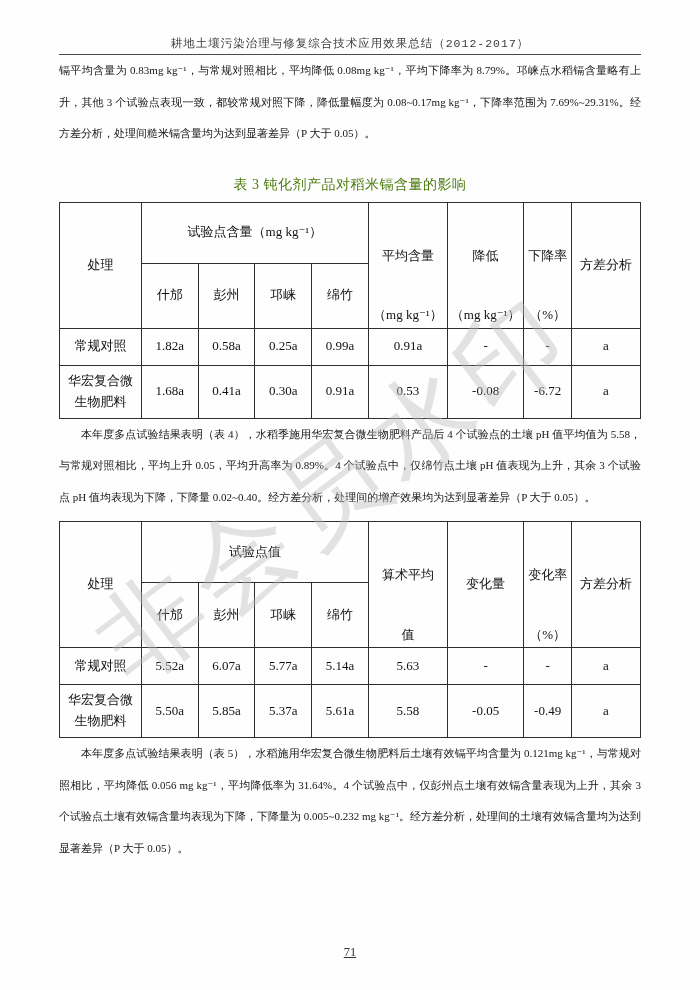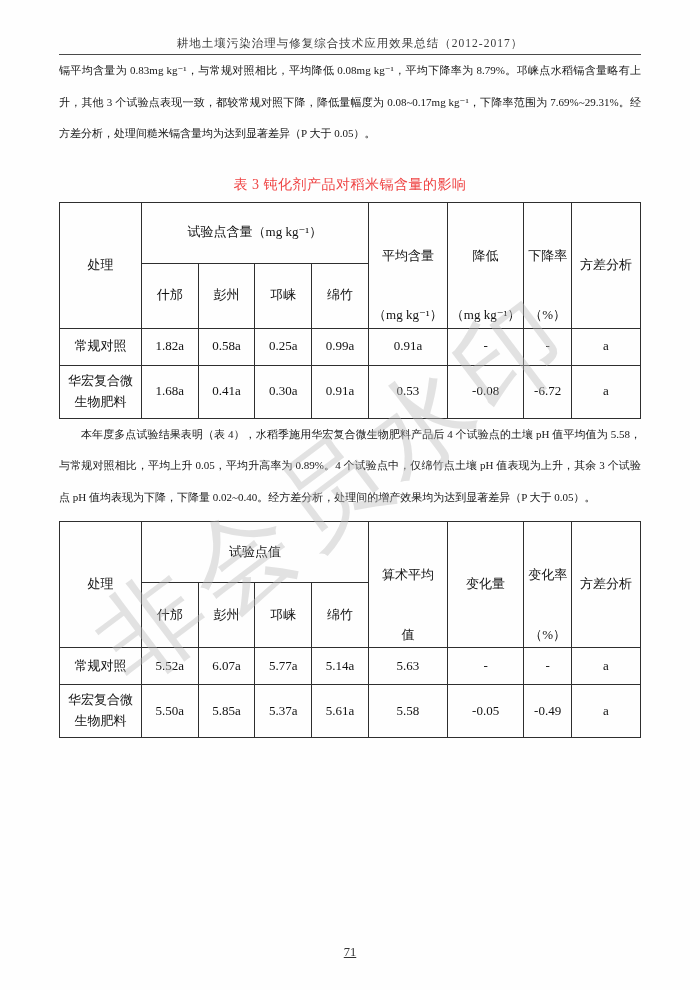--- a/index.html
+++ b/index.html
@@ -12,30 +12,31 @@
     overflow:hidden;
   }
   .page{position:relative;width:700px;height:990px;background:#fefefe;}
   
   .running-header{
     width:582px;margin:0 auto;padding-top:36px;
     text-align:center;font-size:11.5px;color:#3a3a3a;
     letter-spacing:1px;
     border-bottom:1px solid #4a4a4a;
     padding-bottom:3px;
+    font-family:Liberation Mono, monospace;
   }
   .content{width:582px;margin:0 auto;position:relative;z-index:2;}
   p.body-text{
     margin:0;font-size:11px;line-height:31.5px;
     text-align:justify;color:#151515;
   }
   .mt16{margin-top:16px;}
   .indent{text-indent:2em;}
   .table-caption{
-    text-align:center;font-size:14px;color:#ef4444;
+    text-align:center;font-size:14px;color:#4d7c0f;
     margin-top:26px;letter-spacing:0.5px;
   }
   table.data-table{
     width:100%;border-collapse:collapse;table-layout:fixed;
     margin-top:8px;font-size:13px;color:#111;
     border:1.5px solid #2e2e2e;
   }
   table.data-table td{
     border:1px solid #2e2e2e;
     text-align:center;vertical-align:middle;
@@ -201,18 +202,19 @@
         <td>5.61a</td>
         <td>5.58</td>
         <td>-0.05</td>
         <td>-0.49</td>
         <td>a</td>
       </tr>
     </tbody>
       </table>
 
 
+    <p class="body-text indent">本年度多点试验结果表明（表 5），水稻施用华宏复合微生物肥料后土壤有效镉平均含量为 0.121mg kg⁻¹，与常规对照相比，平均降低 0.056 mg kg⁻¹，平均降低率为 31.64%。4 个试验点中，仅彭州点土壤有效镉含量表现为上升，其余 3 个试验点土壤有效镉含量均表现为下降，下降量为 0.005~0.232 mg kg⁻¹。经方差分析，处理间的土壤有效镉含量均为达到显著差异（P 大于 0.05）。</p>
 
   </div>
 
   <div class="page-number">71</div>
 
 </div>
 
 </body></html>

